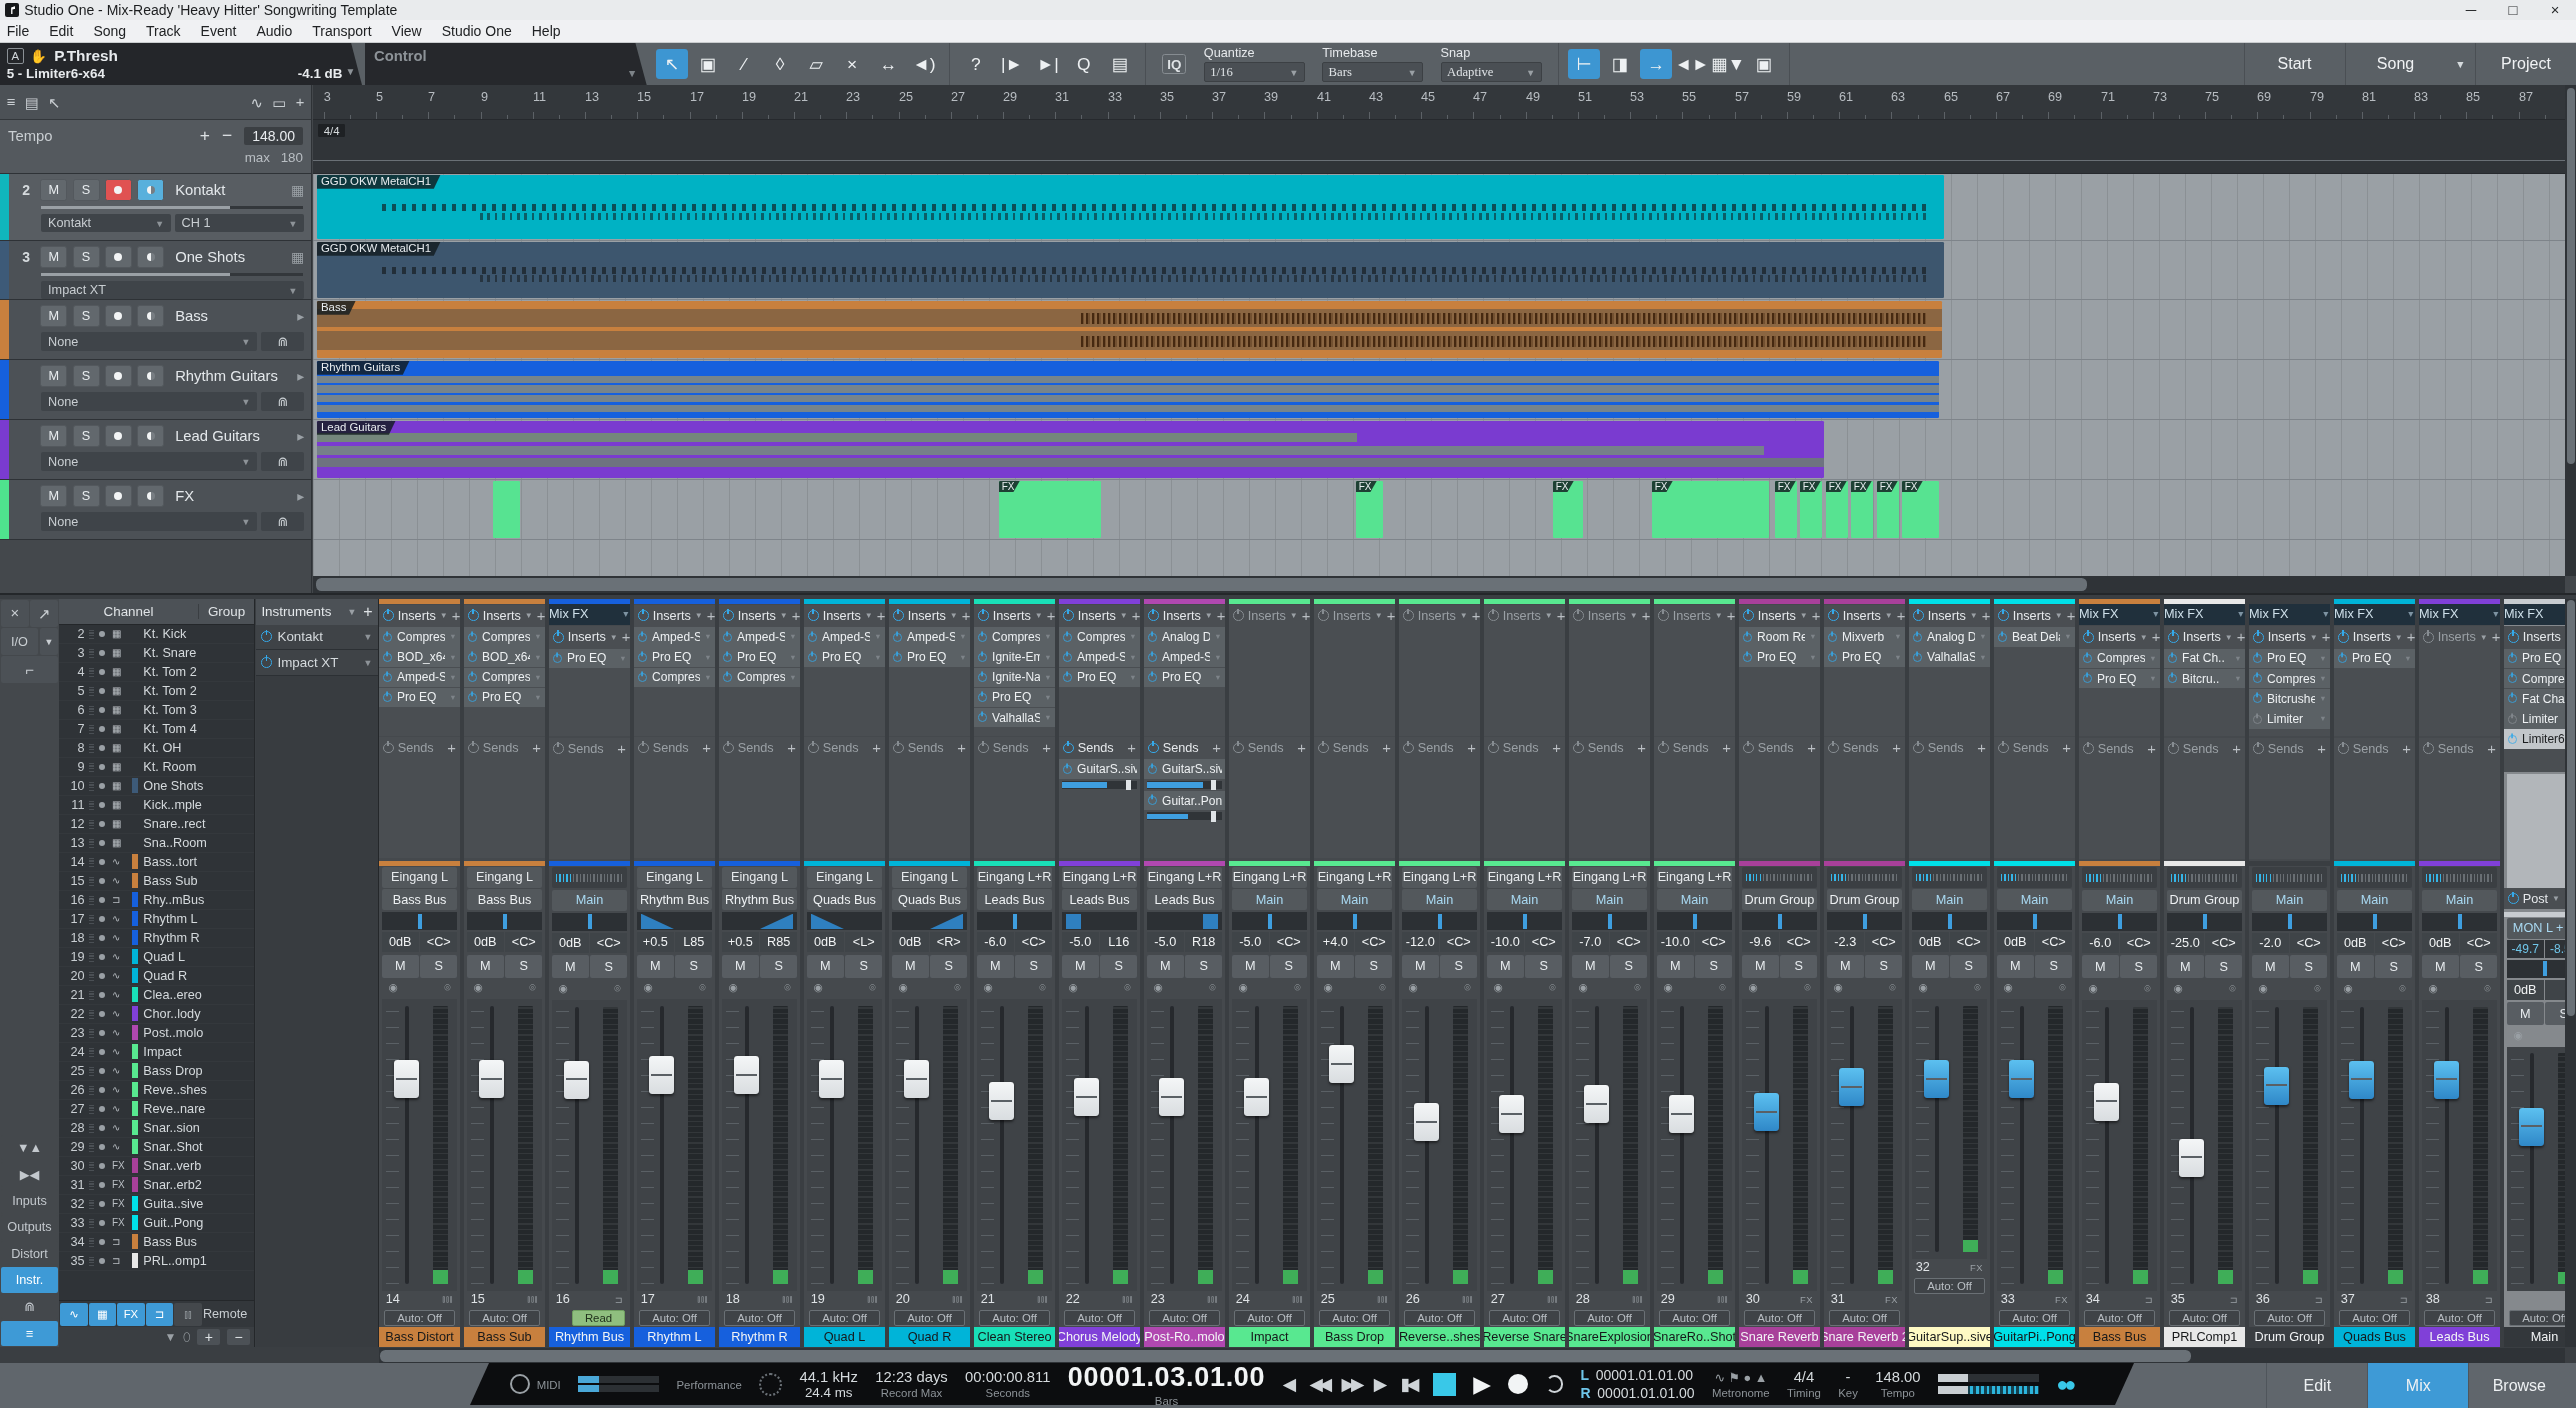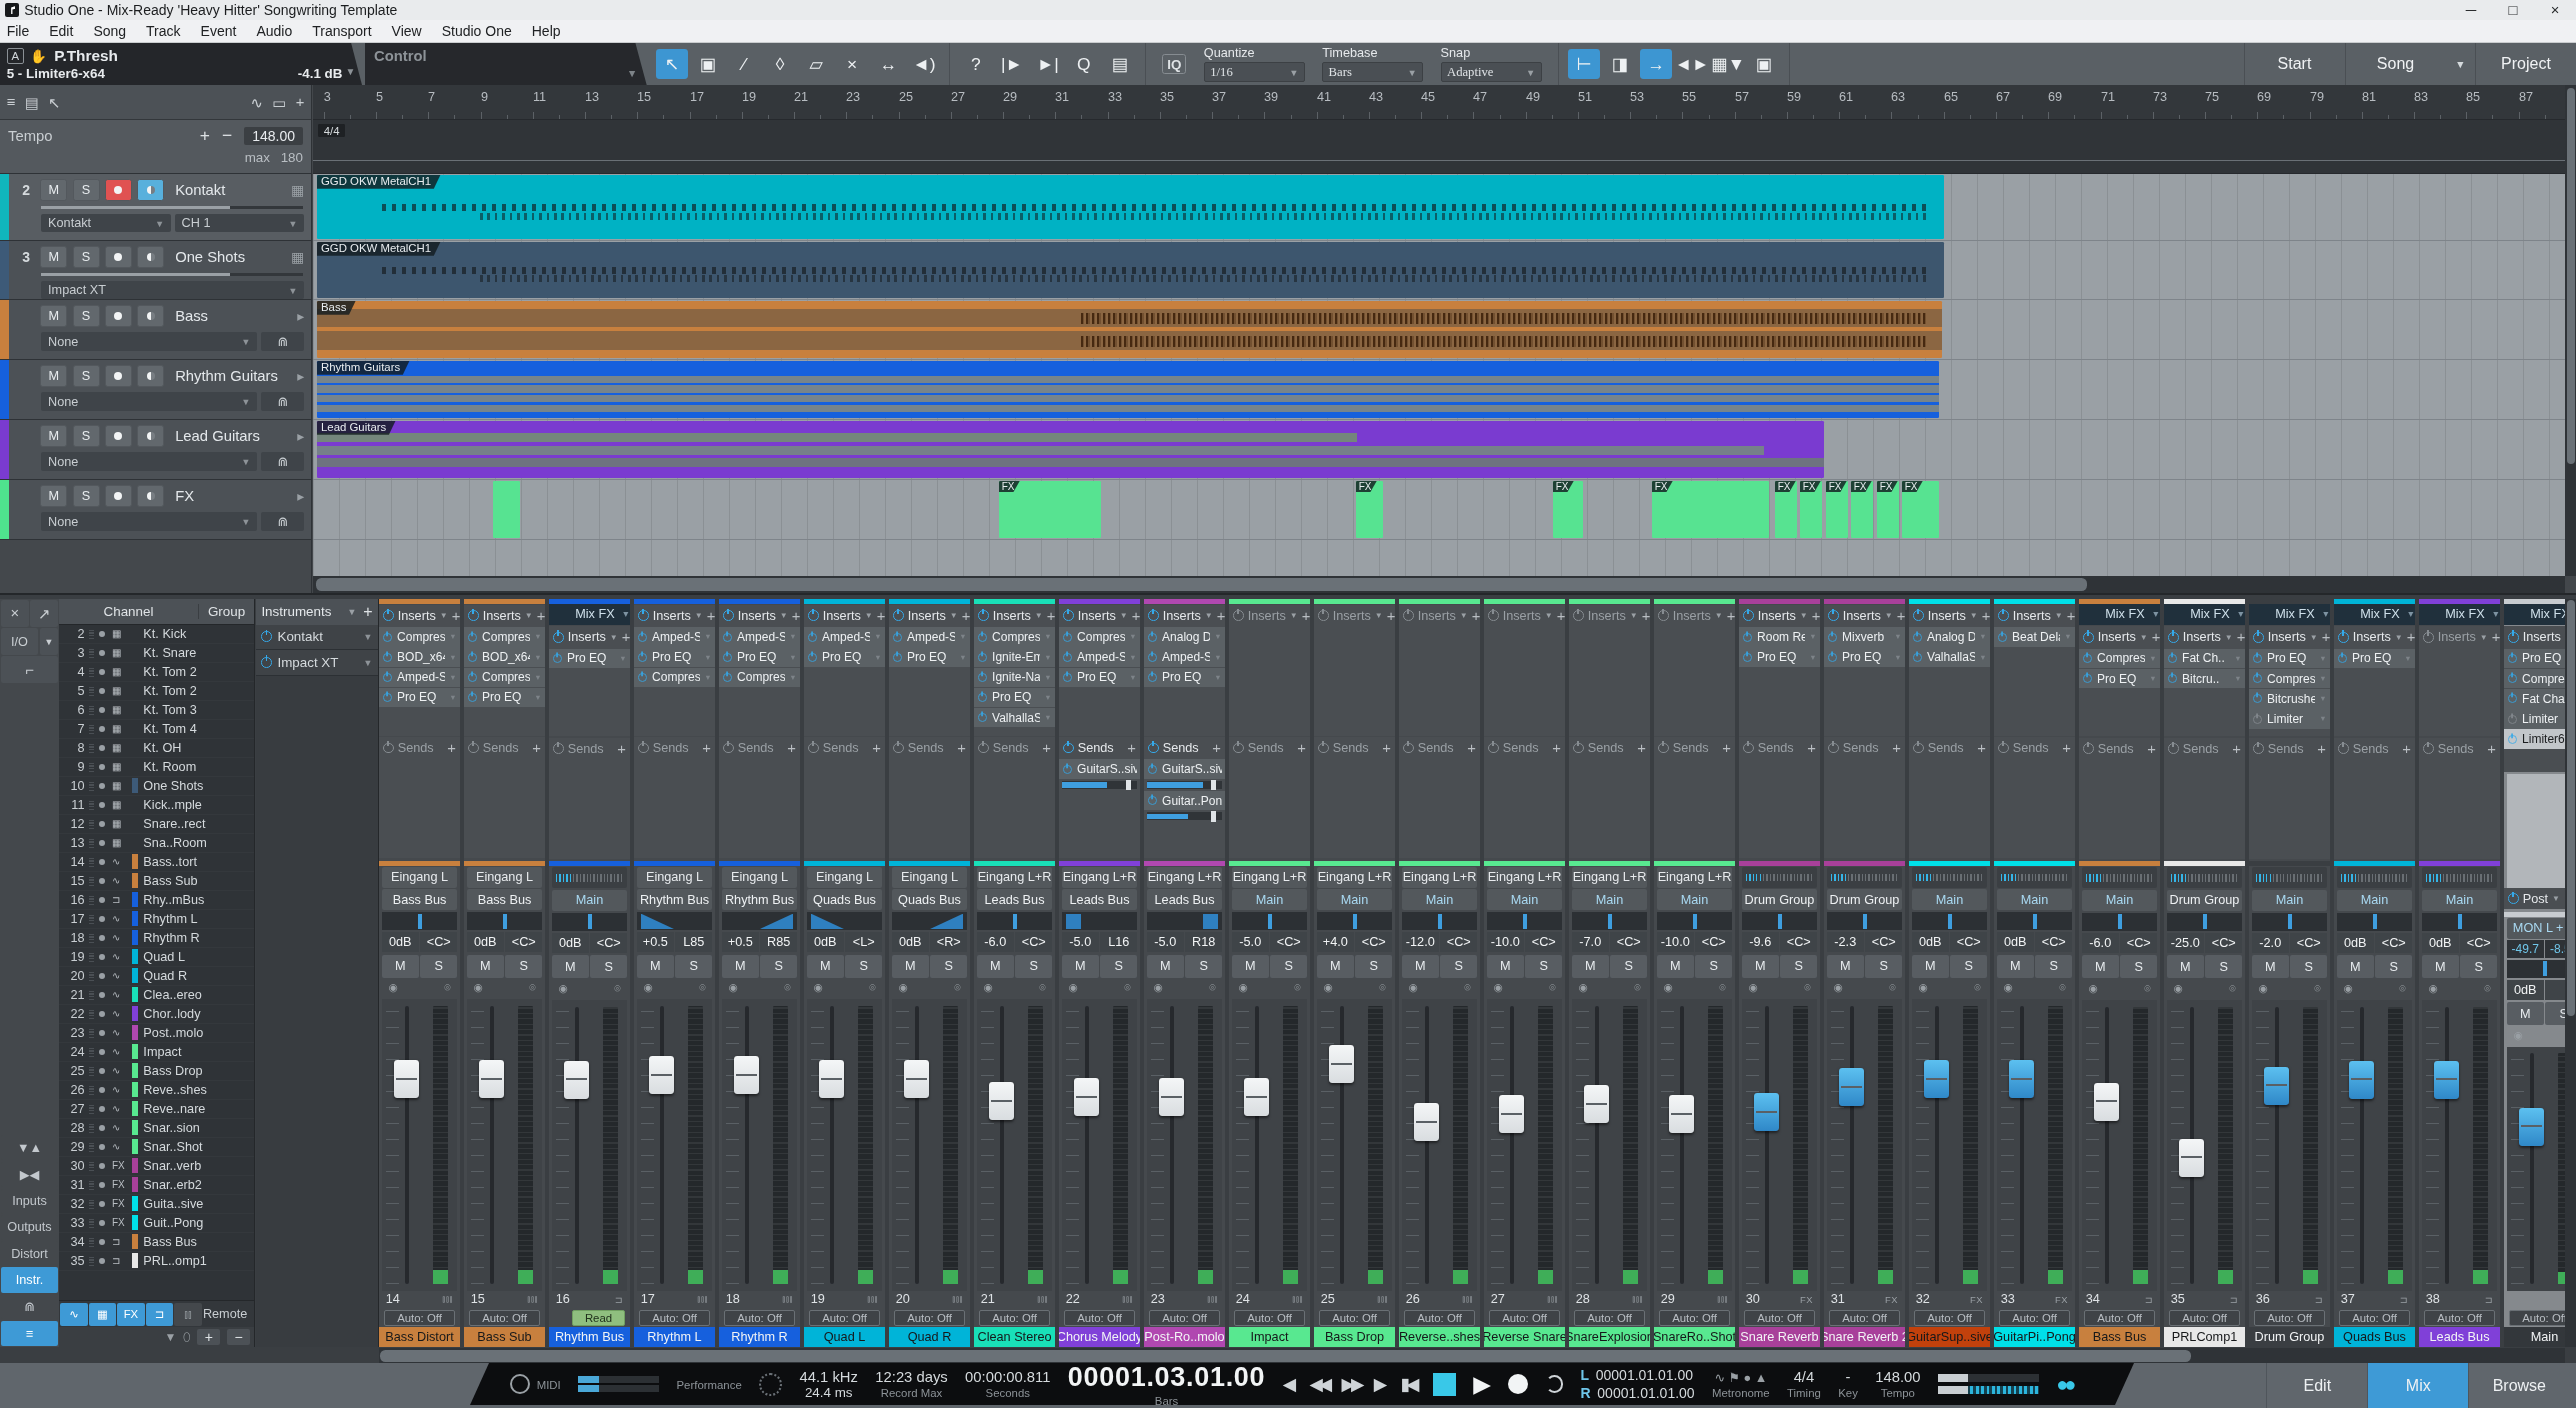--- a/index.html
+++ b/index.html
@@ -124,21 +124,21 @@
   #in-head .dd { margin-left:auto; color:#9aa0a5; font-size:9.4px; margin-right:6.7px;}
   #in-head .plus { color:#dfe3e6; font-size:16px;}
   .initem { height:25.5px; display:flex; align-items:center; padding:0 5.4px; background:#3f4347; border-bottom:0.7px solid #2c3034; color:#d5dadd; font-size:13.4px; gap:5.4px;}
   .initem .dd { margin-left:auto; color:#8d9398; font-size:9.4px;}
 
   
   #strips { position:absolute; left:379px; top:4px; right:10.7px; bottom:16px; display:flex; }
   .strip { width:81px; margin-right:4px; background:#45494d; display:flex; flex-direction:column; position:relative; flex:0 0 auto;}
   .strip.mainstrip { background:#85898d; }
   .scolor { height:4.7px; }
-  .mixfxhdr { height:21.5px; background:#20303c; color:#cfe0ea; font-size:12.7px; display:flex; align-items:center; justify-content:flex-end; gap:6.7px;}
+  .mixfxhdr { height:21.5px; background:#20303c; color:#cfe0ea; font-size:12.7px; display:flex; align-items:center; justify-content:space-between; gap:6.7px;}
   .mixfxhdr .dd { color:#7d93a2; font-size:8.7px;}
   .sec { background:#4a4e52; margin-top:1.3px; }
   .sechdr { height:21.5px; display:flex; align-items:center; padding:0 4px; gap:4px; }
   .sechdr .t { color:#e6e9ec; font-size:12.7px; }
   .sechdr.off .t { color:#9aa0a5; }
   .sechdr .dd { color:#9aa0a5; font-size:8px; }
   .sechdr .plus { margin-left:auto; color:#b9bec3; font-size:14.8px; }
   .pwr { width:10.7px; height:10.7px; border:1.3px solid #35a8e8; border-radius:50%; position:relative; flex:0 0 auto;}
   .pwr:after { content:""; position:absolute; left:3.4px; top:-2.7px; width:1.3px; height:5.4px; background:#35a8e8; }
   .pwr.off { border-color:#868c91; } .pwr.off:after { background:#868c91; }
@@ -2257,21 +2257,21 @@
             <div class="fhandle blue" style="top: 61px;"></div>
             <div class="fmeter"></div>
           </div>
           <div class="numrow">
             <span>32</span>
             <span class="tic">FX</span>
           </div>
           <div class="autorow">
             <div class="autobtn">Auto: Off</div>
           </div>
-          <div class="namerow" style="background: #c2410c; color: rgb(22, 24, 26);">GuitarSup..sive</div>
+          <div class="namerow" style="background: #fef9c3; color: rgb(22, 24, 26); margin-top: 32px;">GuitarSup..sive</div>
         </div>
         <div class="strip">
           <div class="scolor" style="background: rgb(0, 224, 232);"></div>
           <div class="sec" style="height: 131px;">
             <div class="sechdr">
               <span class="pwr"></span>
               <span class="t">Inserts</span>
               <span class="dd">▼</span>
               <span class="plus">+</span>
             </div>

